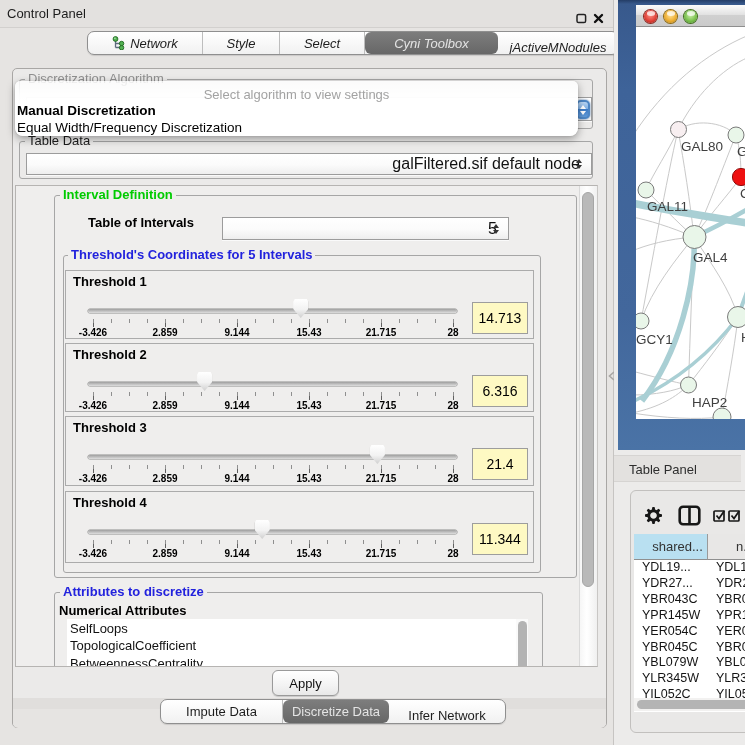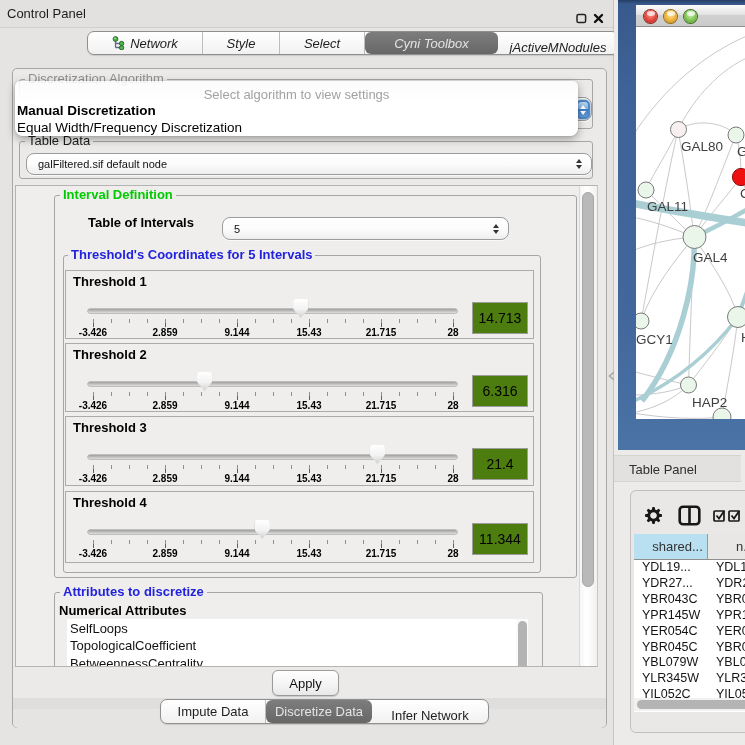--- a/index.html
+++ b/index.html
@@ -21,23 +21,23 @@
   .tseg:last-child{border-right:none;margin-top:8px;}
   .tseg.sel{background:linear-gradient(#7d7d7d,#676767);color:#e4e4e4;border-right:none;border-radius:6px;}
   .tseg .ticon{margin-right:5px;display:inline-flex;}
   
   #card{left:12px;top:68px;width:595px;height:660px;background:#ebeae9;
     border:1px solid #a9a7a5;border-radius:5px;box-sizing:border-box;}
   .grp{position:absolute;border:1px solid #a6a6a6;border-radius:3px;box-sizing:border-box;}
   .gt{position:absolute;top:-8px;font-size:13px;line-height:14px;padding:0 3px;white-space:nowrap;}
   .gt-card{background:#ebeae9;}
   .gt-sp{background:#efeeed;font-weight:bold;}
-  .combo{position:absolute;box-sizing:border-box;border:1px solid #9c9c9c;border-radius:8px;
-    background:linear-gradient(#ffffff 0%,#fbfbfb 55%,#eeeeee 100%);font-size:11px;color:#111;
-    display:flex;align-items:center;padding:0 11px;box-shadow:0 1px 0 rgba(255,255,255,.7);}
+  .combo{position:absolute;box-sizing:border-box;border:1px solid #9c9c9c;border-radius:0;
+    background:linear-gradient(#ffffff 0%,#fbfbfb 55%,#eeeeee 100%);font-size:16px;color:#111;
+    display:flex;align-items:center;padding:0 11px;box-shadow:0 1px 0 rgba(255,255,255,.7);justify-content:flex-end;}
   .darrows{position:absolute;right:9px;top:50%;transform:translateY(-50%);display:flex;flex-direction:column;align-items:center;gap:2px;}
   .darrows i{display:block;width:0;height:0;border-left:3.5px solid transparent;border-right:3.5px solid transparent;}
   .darrows .up{border-bottom:4.5px solid #333;}
   .darrows .dn{border-top:4.5px solid #333;}
   
   .bluecap{position:absolute;right:1px;top:2px;width:14px;height:19px;border-radius:5px;
     background:linear-gradient(#cfe3f8 0%,#7fb0e4 45%,#3e7cc6 50%,#6aa3dd 100%);
     box-shadow:0 0 0 2px #4d86c4 inset, 0 0 2px #2c5c96;display:flex;flex-direction:column;align-items:center;justify-content:center;gap:2px;}
   .bluecap i{display:block;width:0;height:0;border-left:3px solid transparent;border-right:3px solid transparent;}
   .bluecap .up{border-bottom:4px solid #fff;}
@@ -54,21 +54,21 @@
   .thumb{position:absolute;top:28px;width:15px;height:19px;
     background:linear-gradient(#ffffff 0%,#f2f2f2 55%,#cfcfcf 100%);
     clip-path:polygon(10% 0%,90% 0%,100% 14%,100% 52%,50% 100%,0% 52%,0% 14%);
     filter:drop-shadow(0 0 1px #6f6f6f);}
   .ticksM{position:absolute;left:27px;top:48px;width:362px;height:8px;
     background:repeating-linear-gradient(to right,#606060 0 1px,transparent 1px 72px);}
   .ticksm{position:absolute;left:27px;top:48px;width:362px;height:4px;
     background:repeating-linear-gradient(to right,#8f8f8f 0 1px,transparent 1px 18px);}
   .slabels{position:absolute;left:0;top:56px;width:469px;height:12px;}
   .slabels span{position:absolute;width:60px;text-align:center;font-size:10px;font-weight:bold;color:#000;}
-  .vbox{position:absolute;left:406px;top:31px;width:56px;height:32px;background:#4d7c0f;border:1px solid #9d9d9d;
+  .vbox{position:absolute;left:406px;top:31px;width:56px;height:32px;background:#fef9c3;border:1px solid #9d9d9d;
     box-sizing:border-box;display:flex;align-items:center;justify-content:center;font-size:14px;color:#000;}
   
   #attr-list{position:absolute;left:51px;top:433px;width:449px;height:120px;background:#fff;}
   #attr-list .li{padding:2.5px 0 1px 3px;font-size:13px;color:#111;line-height:14px;}
   #attr-vsb{position:absolute;left:500px;top:433px;width:12px;height:120px;background:#fafafa;}
   #attr-vsb .th{position:absolute;left:1.5px;top:2px;width:9px;height:60px;border-radius:5px;background:#b3b3b3;}
   
   #sp-vsb{position:absolute;left:563px;top:0px;width:17px;height:480px;background:linear-gradient(to right,#f6f6f6,#ffffff 40%,#f0f0f0);border-left:1px solid #d9d9d9;}
   #sp-vsb .th{position:absolute;left:2px;top:6px;width:12px;height:395px;border-radius:6px;background:#b9b9b9;border:1px solid #a6a6a6;box-sizing:border-box;}
   
@@ -285,21 +285,21 @@
             <div class="th"></div>
           </div>
       </div>
 
       <div id="bandA" class="abs"></div>
       <div id="bandB" class="abs"></div>
       <div id="apply" class="abs">
         <span>Apply</span>
       </div>
       <div id="bottabs" class="abs">
-        <div class="tseg" style="width:105px">
+        <div class="tseg" style="width:122px">
           <span>Impute Data</span>
         </div>
         <div class="tseg sel" style="width:106px">
           <span>Discretize Data</span>
         </div>
         <div class="tseg" style="width:116px">
           <span>Infer Network</span>
         </div>
       </div>
     </div>

